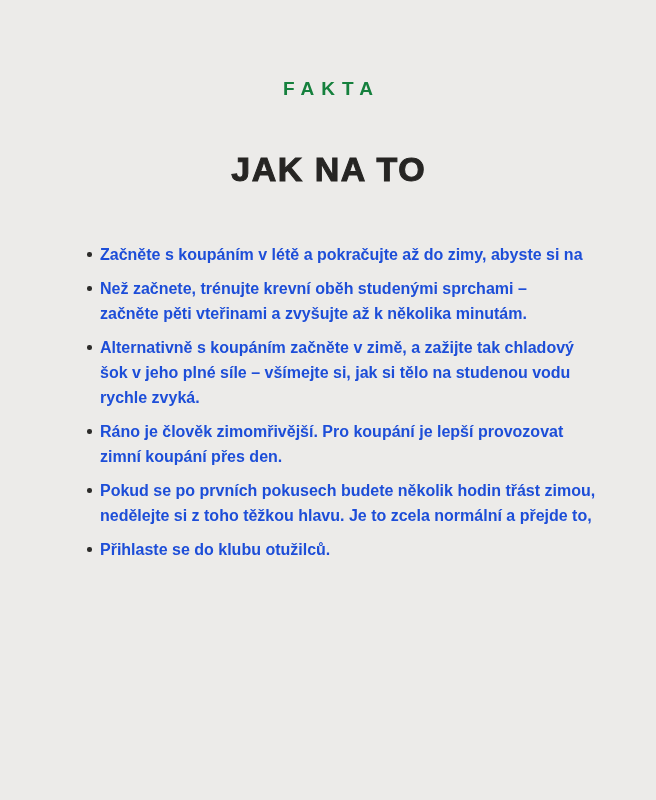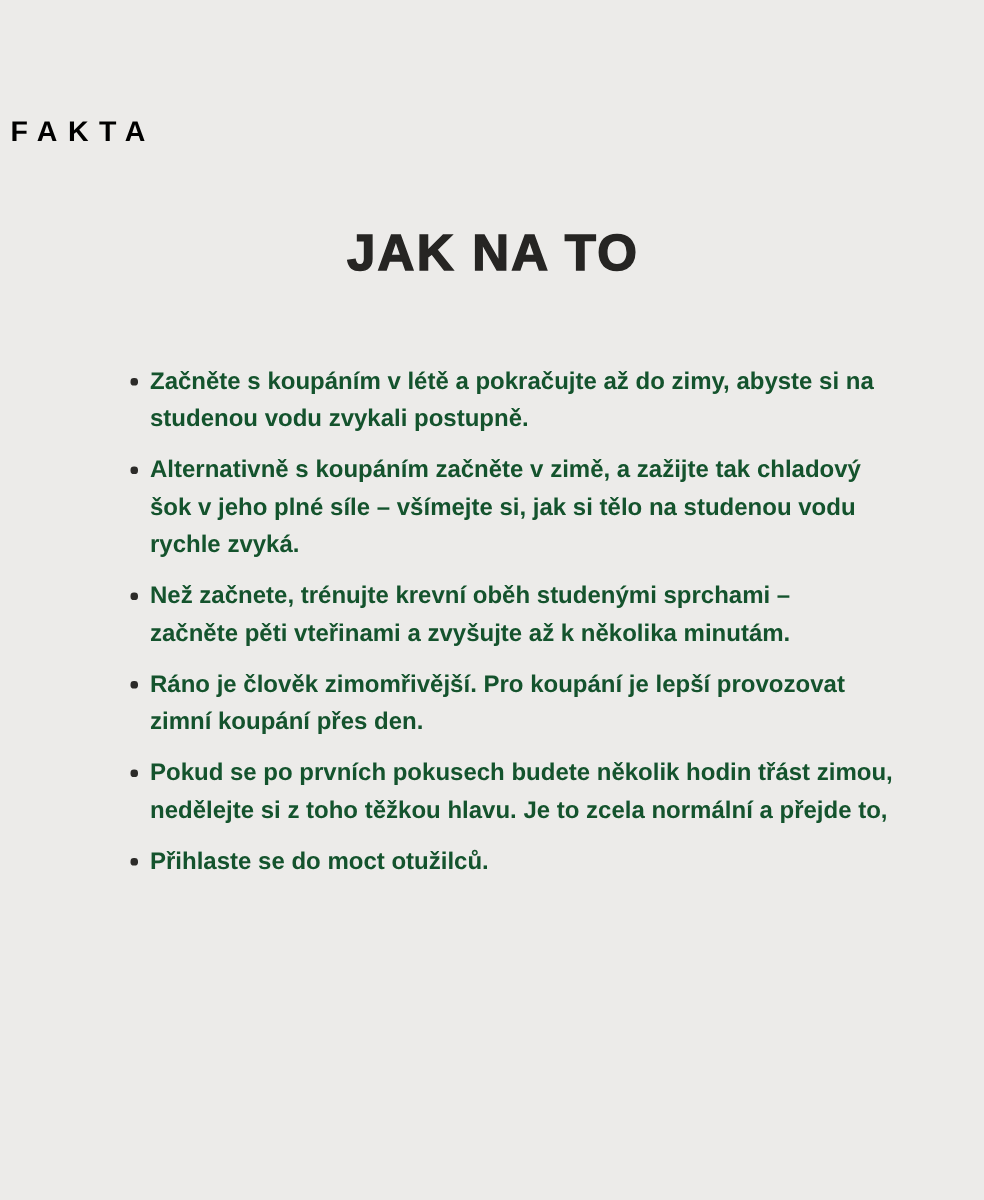--- a/index.html
+++ b/index.html
@@ -14,25 +14,26 @@
     font-family: "Liberation Sans", sans-serif;
     overflow: hidden;
   }
   .page {
     width: 656px;
     height: 800px;
     box-sizing: border-box;
   }
   .kicker {
     margin-top: 78px;
+    text-align: center;
     font-size: 19px;
     font-weight: 700;
     letter-spacing: 7px;
     text-indent: 7px; 
-    color: #000000;
+    color: #15803d;
   }
   .title {
     margin: 52px 0 16px 0;
     text-align: center;
     font-size: 34px;
     line-height: 1;
     font-weight: 700;
     letter-spacing: 1.5px;
     text-indent: 1.5px;
     -webkit-text-stroke: 1px #262523;
@@ -42,21 +43,21 @@
     list-style: none;
     margin: 56px 0 0 0;
     padding: 0 40px 0 100px;
   }
   .tips li {
     position: relative;
     margin: 0 0 9px 0;
     font-size: 16px;
     line-height: 25px;
     font-weight: 700;
-    color: #14532d;
+    color: #1d4ed8;
   }
   .bullet {
     position: absolute;
     left: -13px;
     top: 10px;
     width: 4.5px;
     height: 4.5px;
     border-radius: 50%;
     background: #2C2B29;
   }
@@ -71,48 +72,47 @@
 
   <div class="kicker">FAKTA</div>
 
   <h1 class="title">JAK NA TO</h1>
 
   <ul class="tips">
 
     <li>
       <span class="bullet"></span>
       <span class="ln">Začněte s koupáním v létě a pokračujte až do zimy, abyste si na</span>
-      <span class="ln">studenou vodu zvykali postupně.</span>
+    </li>
+
+    <li>
+      <span class="bullet"></span>
+      <span class="ln">Než začnete, trénujte krevní oběh studenými sprchami –</span>
+      <span class="ln">začněte pěti vteřinami a zvyšujte až k několika minutám.</span>
     </li>
 
     <li>
       <span class="bullet"></span>
       <span class="ln">Alternativně s koupáním začněte v zimě, a zažijte tak chladový</span>
       <span class="ln">šok v jeho plné síle – všímejte si, jak si tělo na studenou vodu</span>
       <span class="ln">rychle zvyká.</span>
-    </li>
-
-    <li>
-      <span class="bullet"></span>
-      <span class="ln">Než začnete, trénujte krevní oběh studenými sprchami –</span>
-      <span class="ln">začněte pěti vteřinami a zvyšujte až k několika minutám.</span>
     </li>
 
     <li>
       <span class="bullet"></span>
       <span class="ln">Ráno je člověk zimomřivější. Pro koupání je lepší provozovat</span>
       <span class="ln">zimní koupání přes den.</span>
     </li>
 
 
     <li>
       <span class="bullet"></span>
       <span class="ln">Pokud se po prvních pokusech budete několik hodin třást zimou,</span>
       <span class="ln">nedělejte si z toho těžkou hlavu. Je to zcela normální a přejde to,</span>
     </li>
 
     <li>
       <span class="bullet"></span>
-      <span class="ln">Přihlaste se do moct otužilců.</span>
+      <span class="ln">Přihlaste se do klubu otužilců.</span>
     </li>
 
   </ul>
 </div>
 
 </body></html>

